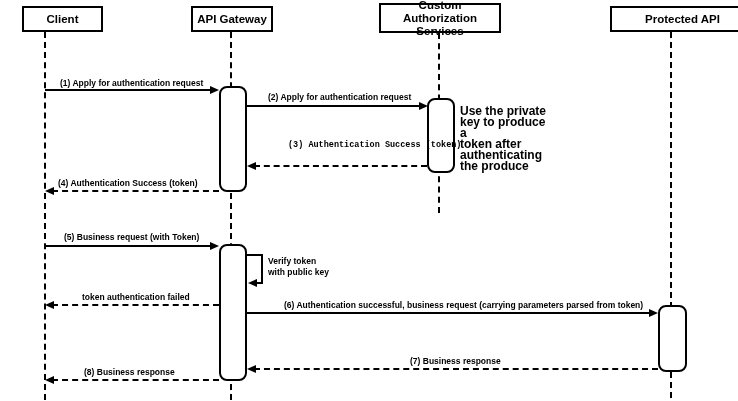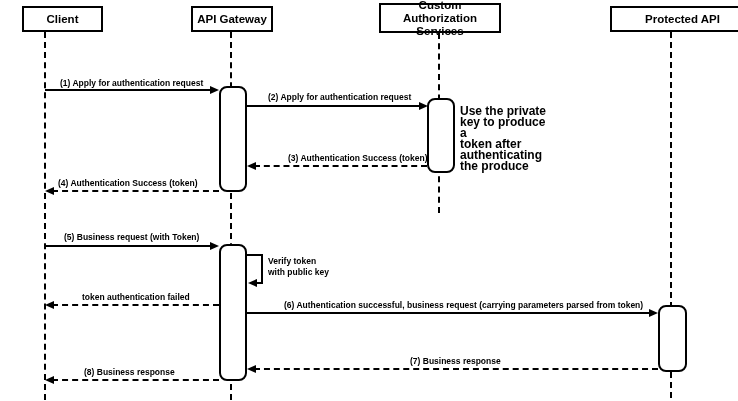--- a/index.html
+++ b/index.html
@@ -60,21 +60,21 @@
   <div class="arr r" style="left:419px;top:102px;"></div>
 
   <div class="note" style="left:460px;top:106px;">
     <div>Use the private</div>
     <div>key to produce a</div>
     <div>token after</div>
     <div>authenticating</div>
     <div>the produce</div>
   </div>
 
-  <div class="mlabel" style="left:288px;top:153px;">(3) Authentication Success (token)</div>
+  <div class="mlabel" style="left:288px;top:140px;font-family:Liberation Mono, monospace;">(3) Authentication Success (token)</div>
   <div class="hline dashed" style="left:254px;top:165px;width:173px;"></div>
   <div class="arr l" style="left:247px;top:162px;"></div>
 
   <div class="mlabel" style="left:58px;top:178px;">(4) Authentication Success (token)</div>
   <div class="hline dashed" style="left:52px;top:190px;width:167px;"></div>
   <div class="arr l" style="left:45px;top:187px;"></div>
 
   <div class="mlabel" style="left:64px;top:232px;">(5) Business request (with Token)</div>
   <div class="hline" style="left:45px;top:245px;width:166px;"></div>
   <div class="arr r" style="left:210px;top:242px;"></div>

